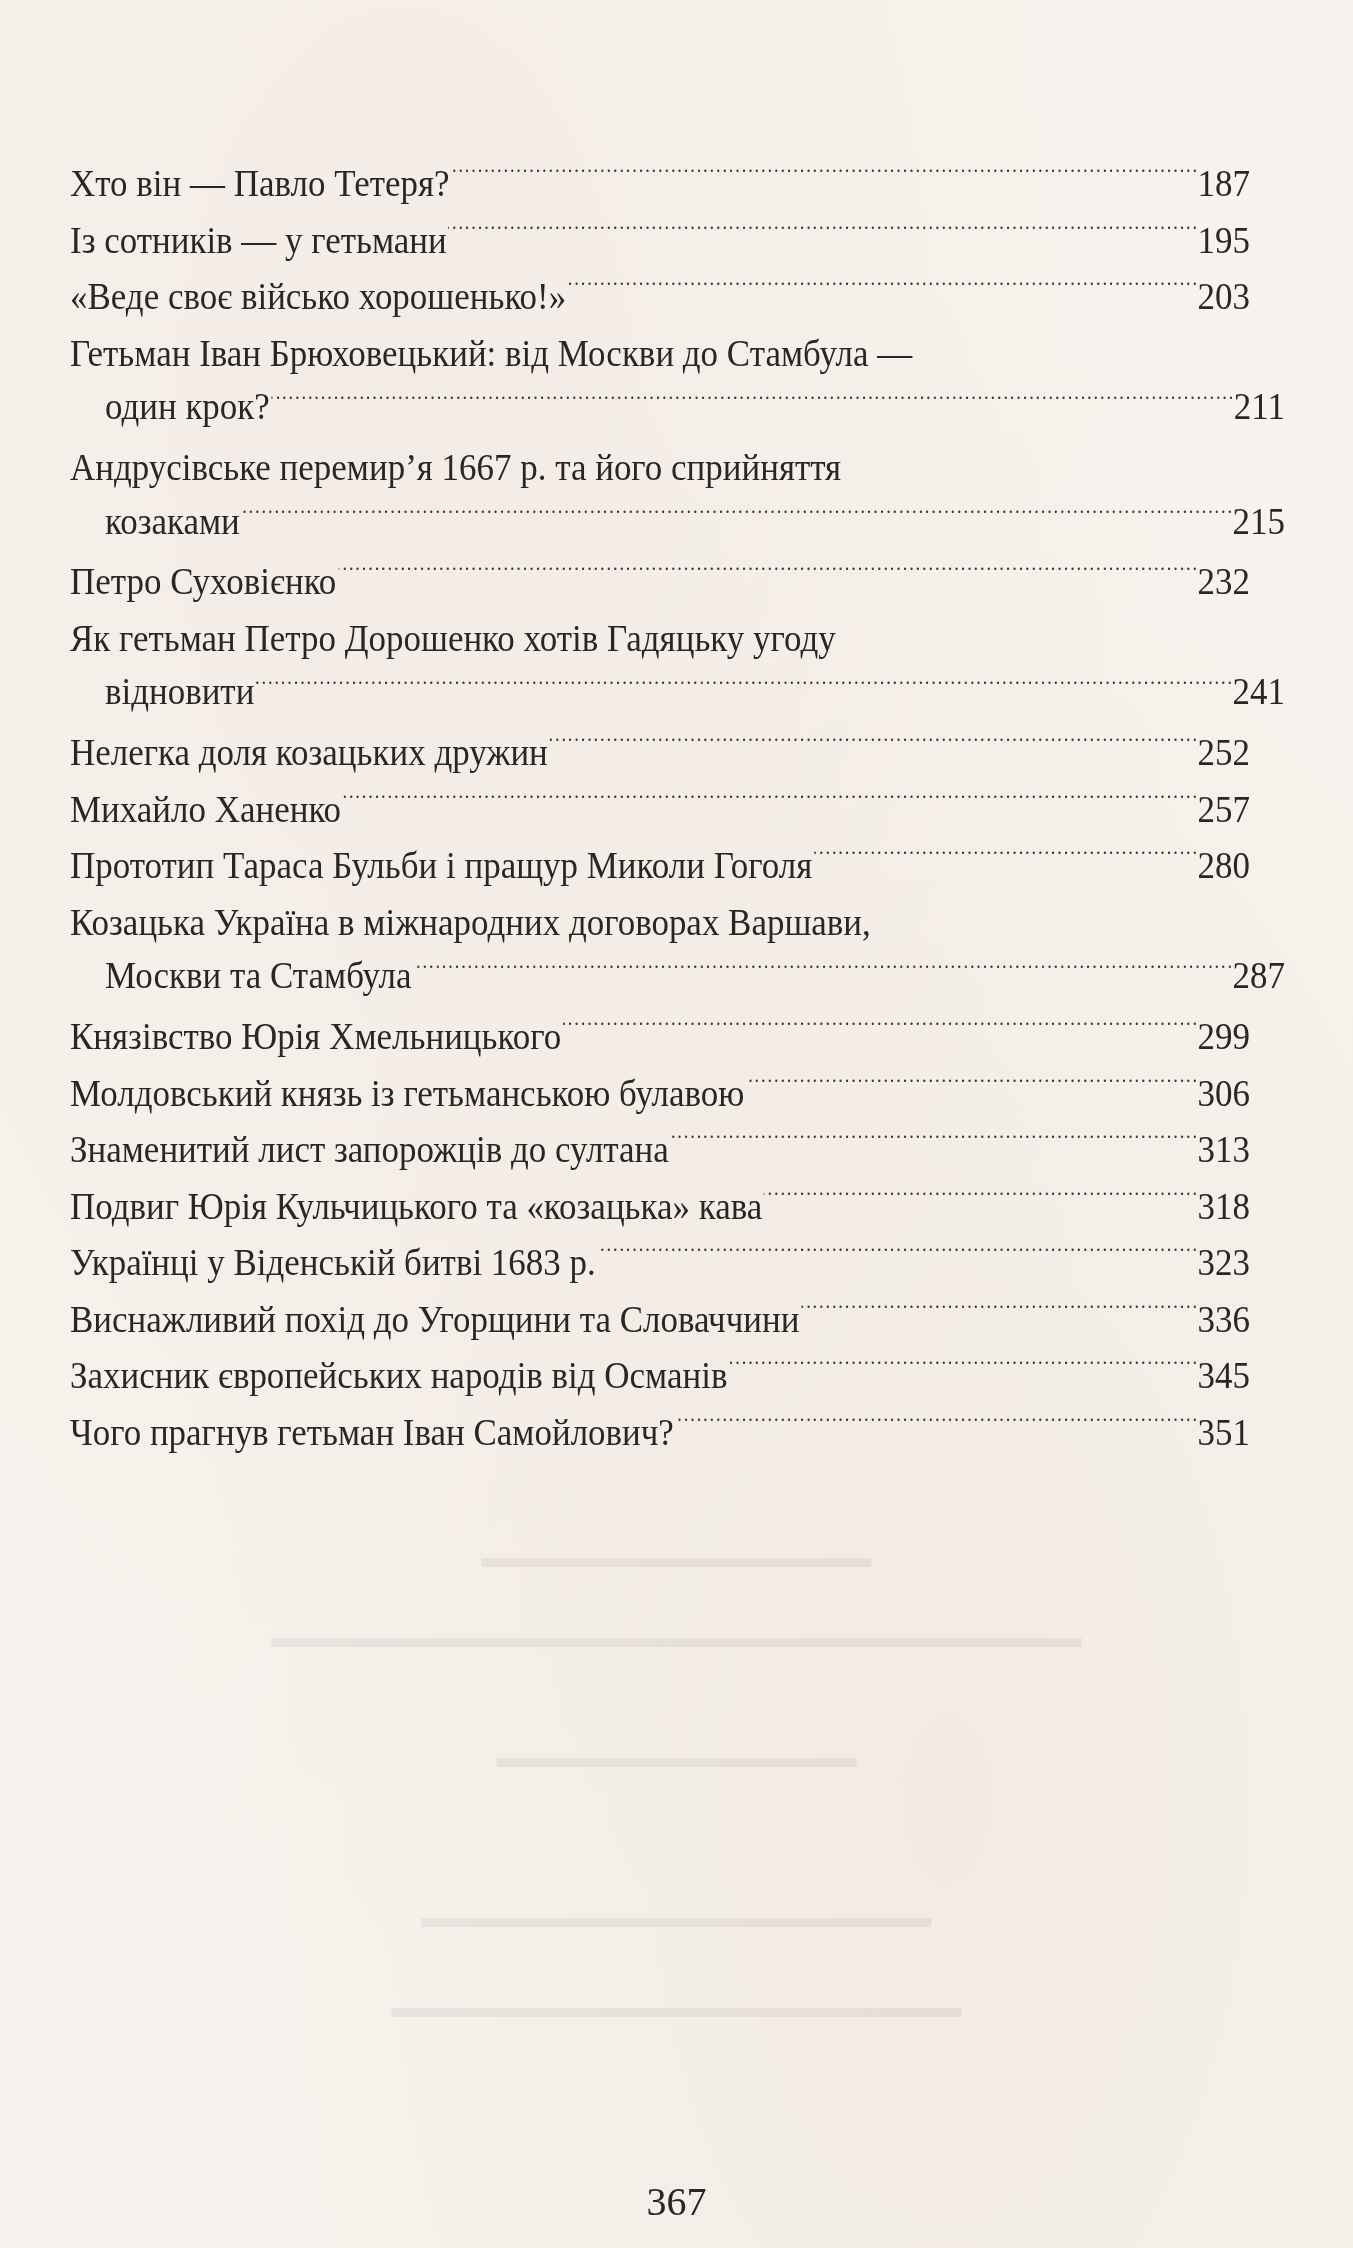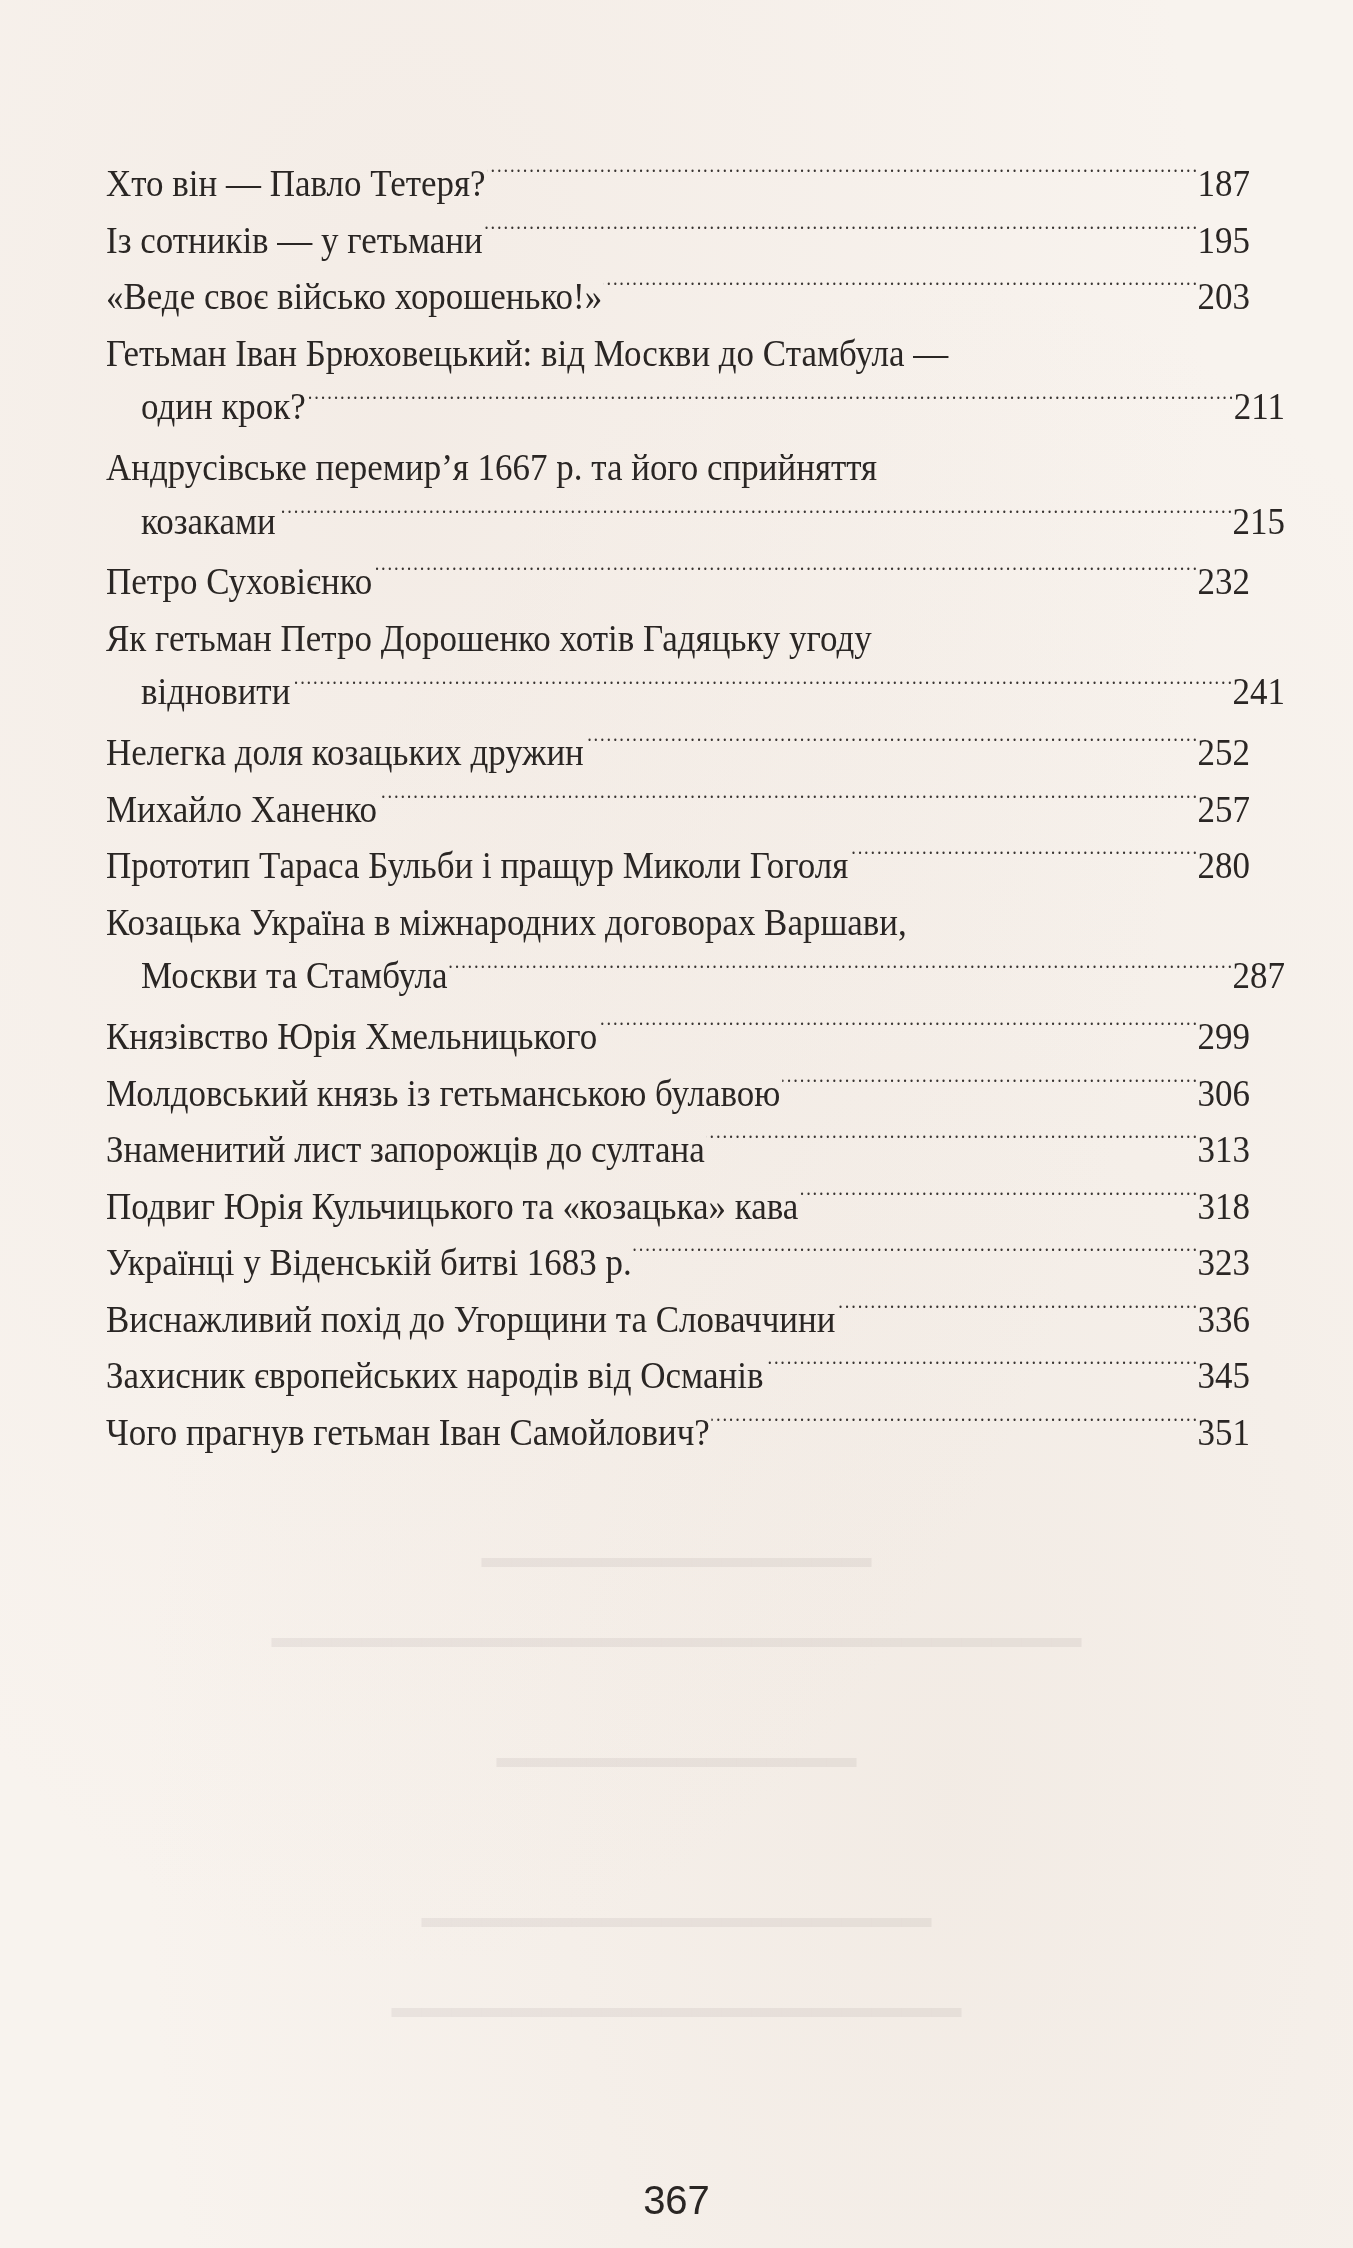--- a/index.html
+++ b/index.html
@@ -25,21 +25,21 @@
     font-size: 30px;
     transform: scaleX(-1);
     pointer-events: none;
   }
   .toc {
     position: absolute;
     left: 70px;
     width: 1180px;
     top: 155px;
   }
-  .entry { position: relative; margin-left: 36px; }
+  .entry { position: relative; }
   .line {
     display: flex;
     align-items: baseline;
     font-size: 38px;
     line-height: 56.6px;
     white-space: nowrap;
     transform: scaleX(0.92);
     transform-origin: left center;
     width: 108.7%;
   }
@@ -58,21 +58,21 @@
     font-size: 20px; letter-spacing: -1.5px;
     white-space: nowrap;
     color: #3a3532;
   }
   .page { flex: 0 0 auto; text-align: right; }
   .page-footer {
     position: absolute;
     top: 2178px;
     left: 0; right: 0;
     text-align: center;
-    font-family: Liberation Sans, sans-serif;
+    font-family: Liberation Serif, serif;
     font-size: 40px;
     color: #2a2624;
   }
 </style>
 </head>
 <body>
 
 <div class="paper-noise"></div>
 <div class="bleed" style="top:1540px">▬▬▬▬▬▬▬▬▬▬▬▬▬</div>
 <div class="bleed" style="top:1620px">▬▬▬▬▬▬▬▬▬▬▬▬▬▬▬▬▬▬▬▬▬▬▬▬▬▬▬</div>

